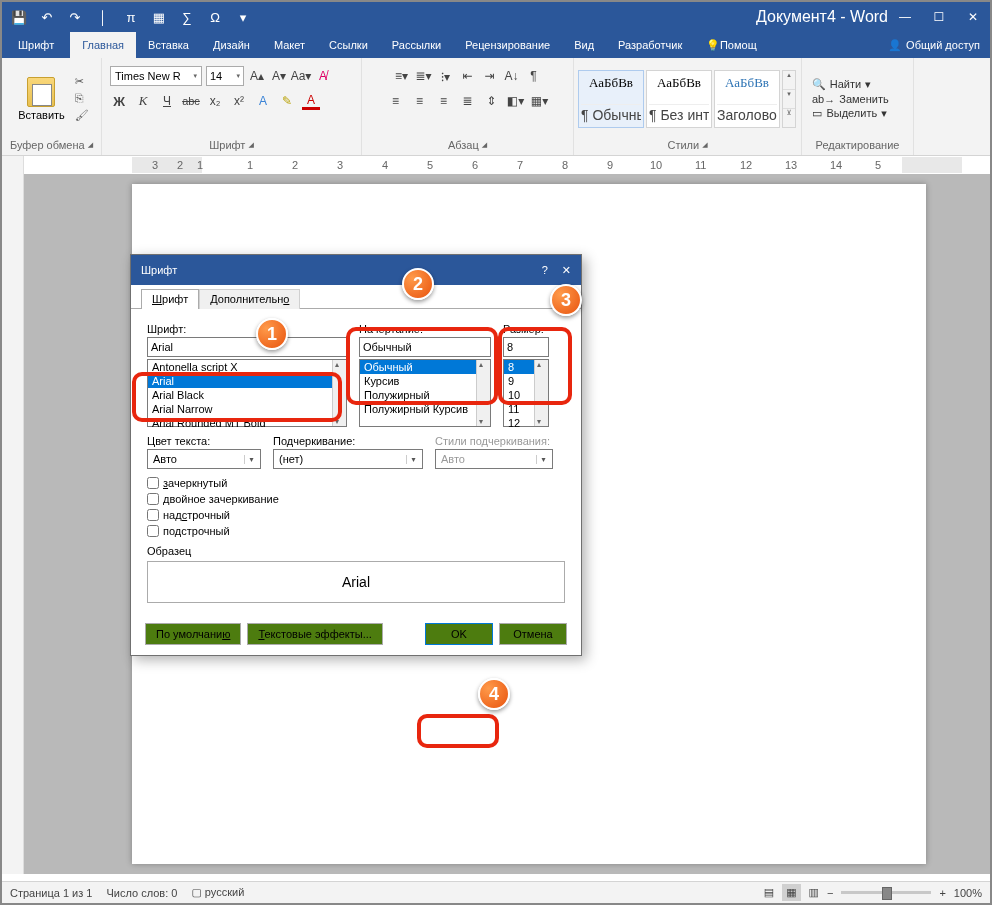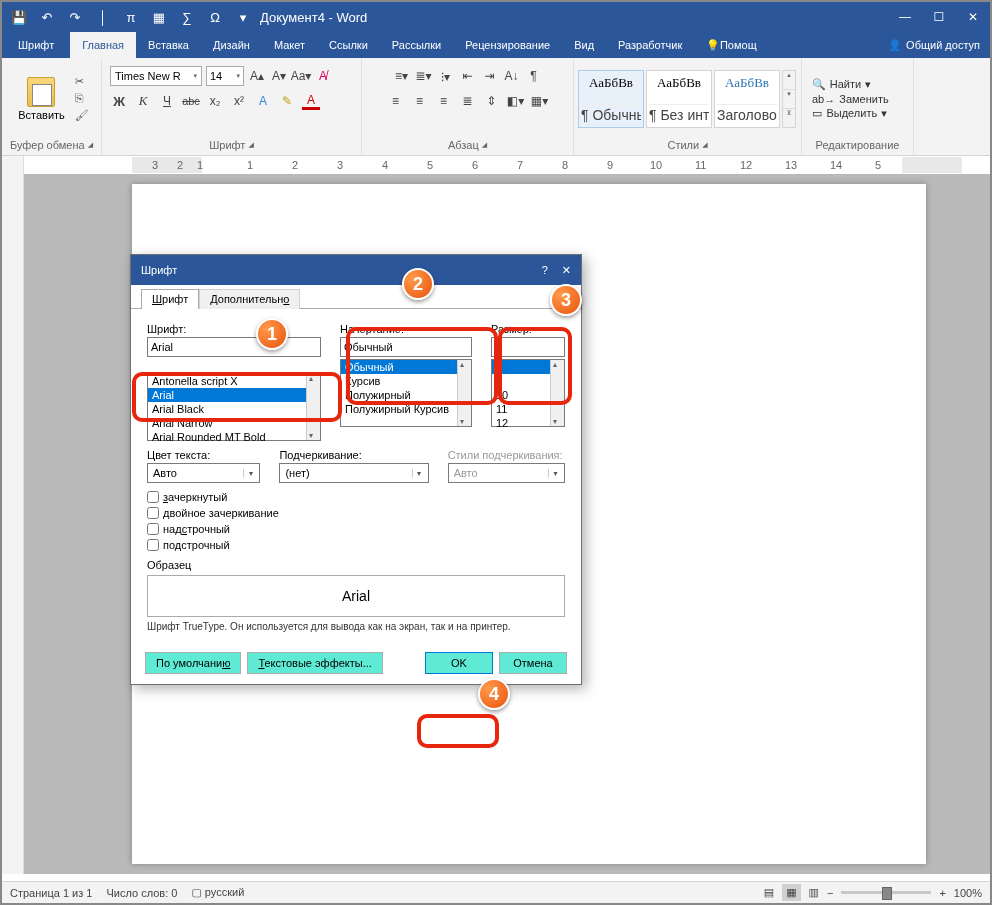--- a/index.html
+++ b/index.html
@@ -1,20 +1,20 @@
 <!DOCTYPE html>
 <html><head>
 <meta charset="utf-8">
 <style>
 *{box-sizing:border-box;margin:0;padding:0;font-family:"Segoe UI",Tahoma,sans-serif;font-size:11px}
 body{background:#fff;width:992px;height:905px;overflow:hidden;border:2px solid #888;position:relative}
 .titlebar{height:30px;background:#2b579a;display:flex;align-items:center;color:#fff}
 .qat{display:flex;gap:14px;padding:0 10px;align-items:center}
 .qat .ic{width:14px;height:14px;display:flex;align-items:center;justify-content:center;color:#fff;font-size:13px}
-.ttl{flex:1;text-align:left;font-size:13px}
+.ttl{flex:1;text-align:right;font-size:16px}
 .wbtns{display:flex}
 .wbtn{width:34px;height:30px;display:flex;align-items:center;justify-content:center;color:#fff;font-size:12px}
 .ribbon-tabs{height:26px;background:#2b579a;display:flex;align-items:stretch;color:#fff;font-size:12px}
 .rtab{padding:0 12px;display:flex;align-items:center;cursor:pointer}
 .rtab.act{background:#f3f3f3;color:#2b579a}
 .rtab.file{padding:0 16px}
 .rshare{margin-left:auto;display:flex;align-items:center;padding:0 10px;gap:4px}
 .ribbon{height:98px;background:#f3f3f3;border-bottom:1px solid #d4d4d4;display:flex}
 .rgrp{border-right:1px solid #e1e1e1;display:flex;flex-direction:column;padding:2px 4px}
 .rgrp-label{font-size:10px;color:#666;text-align:center;height:16px;display:flex;align-items:center;justify-content:center;gap:3px}
@@ -55,39 +55,39 @@
 .vruler{width:22px;background:#f3f3f3;border-right:1px solid #ddd}
 .page-scroll{flex:1;background:#b9b9b9;padding:10px 0 0 108px;overflow:hidden;position:relative}
 .page{width:794px;min-height:680px;background:#fff;box-shadow:0 0 6px rgba(0,0,0,.3);position:relative}
 .dialog{position:absolute;left:128px;top:252px;width:452px;background:#fff;border:1px solid #707070;box-shadow:4px 4px 12px rgba(0,0,0,.3);z-index:100}
 .dlg-title{height:30px;background:#2b579a;color:#fff;display:flex;align-items:center;padding:0 10px;font-size:12px}
 .dlg-tbtns{margin-left:auto;display:flex;gap:14px}
 .dlg-tabs{height:24px;display:flex;border-bottom:1px solid #ababab;padding:4px 6px 0 10px;gap:0}
 .dlg-tab{padding:3px 10px;border:1px solid #ababab;border-bottom:none;background:#fff;margin-bottom:-1px;font-size:11px}
 .dlg-tab.inact{background:#f0f0f0;border-color:#d0d0d0}
 .dlg-body{padding:14px 16px 10px 16px}
-.dlg-row{display:flex;gap:19px;margin-bottom:8px}
+.dlg-row{display:flex;gap:12px;margin-bottom:8px}
 .field-col{display:flex;flex-direction:column}
 .field-lbl{font-size:11px;margin-bottom:2px}
 .txt-input{height:20px;border:1px solid #7a7a7a;padding:0 3px;background:#fff;font-size:11px}
 .list-box{border:1px solid #7a7a7a;background:#fff;font-size:11px;position:relative}
 .list-item{padding:1px 4px;white-space:nowrap;overflow:hidden}
 .list-item.sel{background:#0078d7;color:#fff}
 .scroll-stub{position:absolute;right:0;top:0;bottom:0;width:14px;background:#f0f0f0;border-left:1px solid #ccc}
 .scroll-stub::before{content:"▴";position:absolute;top:0;left:2px;font-size:8px;color:#666}
 .scroll-stub::after{content:"▾";position:absolute;bottom:0;left:2px;font-size:8px;color:#666}
 .sec-lbl{font-size:11px;margin:8px 0 4px 0}
 .cb-row{display:flex;gap:60px}
 .cb-col{display:flex;flex-direction:column;gap:4px}
 .cb{display:flex;align-items:flex-end;gap:4px;font-size:11px}
 .cb input{width:12px;height:12px}
 .preview{border:1px solid #ababab;height:42px;margin-top:4px;display:flex;align-items:center;justify-content:center;font-family:Arial;font-size:14px}
 .desc{font-size:10px;color:#333;margin-top:4px}
 .dlg-btns{display:flex;padding:10px 14px;gap:6px;border-top:0}
-.dlg-btn{height:22px;border:1px solid #ababab;background:#5eead4;padding:0 10px;font-size:11px;cursor:pointer}
+.dlg-btn{height:22px;border:1px solid #ababab;background:#4d7c0f;padding:0 10px;font-size:11px;cursor:pointer}
 .dlg-btn.prim{border:1px solid #0078d7}
 .marker{position:absolute;width:32px;height:32px;border-radius:50%;background:radial-gradient(circle at 30% 30%,#ff9a4a,#e8530e);border:2px solid #fff;box-shadow:0 2px 4px rgba(0,0,0,.4);color:#fff;font-size:18px;font-weight:bold;display:flex;align-items:center;justify-content:center;z-index:200}
 .hl{position:absolute;border:4px solid #e8260e;border-radius:10px;z-index:150;pointer-events:none}
 .statusbar{position:absolute;bottom:0;left:0;right:0;height:22px;background:#f3f3f3;border-top:1px solid #d4d4d4;display:flex;align-items:center;padding:0 8px;font-size:11px;color:#444;gap:14px}
 .statusbar .rt{margin-left:auto;display:flex;align-items:center;gap:8px}
 .zoom-slider{width:90px;height:3px;background:#c8c8c8;position:relative}
 .zoom-slider::after{content:"";position:absolute;left:45%;top:-4px;width:8px;height:11px;background:#888;border:1px solid #666}
 .drop-arr{font-size:7px;color:#666}
 .combo{height:20px;border:1px solid #7a7a7a;background:#fff;display:flex;align-items:center;padding:0 2px 0 5px;font-size:11px;justify-content:space-between}
 .combo .ar{width:14px;text-align:center;border-left:1px solid #ccc;font-size:8px;color:#555}
@@ -293,41 +293,41 @@
   </div>
   <div class="dlg-tabs">
     <div class="dlg-tab"><span class="u">Ш</span><span>рифт</span></div>
     <div class="dlg-tab inact"><span>Дополнительн</span><span class="u">о</span></div>
   </div>
   <div class="dlg-body">
     <div class="dlg-row">
       <div class="field-col" style="width:200px">
         <span class="field-lbl">Шрифт:</span>
         <input class="txt-input" value="Arial" style="">
-        <div class="list-box" style="height:68px;margin-top:16px">
+        <div class="list-box" style="height:68px;margin-top:2px">
           <div class="list-item">Antonella script X</div>
           <div class="list-item sel">Arial</div>
           <div class="list-item">Arial Black</div>
           <div class="list-item">Arial Narrow</div>
           <div class="list-item">Arial Rounded MT Bold</div>
           <div class="scroll-stub"></div>
         </div>
       </div>
       <div class="field-col" style="width:132px">
         <span class="field-lbl">Начертание:</span>
         <input class="txt-input" value="Обычный" style="">
         <div class="list-box" style="height:68px;margin-top:2px">
           <div class="list-item sel">Обычный</div>
           <div class="list-item">Курсив</div>
           <div class="list-item">Полужирный</div>
           <div class="list-item">Полужирный Курсив</div>
           <div class="scroll-stub"></div>
         </div>
       </div>
-      <div class="field-col" style="width:74px">
+      <div class="field-col" style="width:46px">
         <span class="field-lbl">Размер:</span>
         <input class="txt-input" value="8" style="">
         <div class="list-box" style="height:68px;margin-top:2px">
           <div class="list-item sel">8</div>
           <div class="list-item">9</div>
           <div class="list-item">10</div>
           <div class="list-item">11</div>
           <div class="list-item">12</div>
           <div class="scroll-stub"></div>
         </div>
@@ -371,21 +371,20 @@
             <span>над<span class="u">с</span>трочный</span>
           </label>
         <label class="cb">
             <input type="checkbox" style="">
             <span>по<span class="u">д</span>строчный</span>
           </label>
       </div>
     </div>
     <div class="sec-lbl">Образец</div>
     <div class="preview">Arial</div>
-    <div class="desc">Шрифт TrueType. Он используется для вывода как на экран, так и на принтер.</div>
   </div>
   <div class="dlg-btns">
     <button class="dlg-btn"><span>По умолчани</span><span class="u">ю</span></button>
     <button class="dlg-btn"><span class="u">Т</span><span>екстовые эффекты...</span></button>
     <div style="flex:1"></div>
     <button class="dlg-btn prim" style="width:68px">OK</button>
     <button class="dlg-btn" style="width:68px">Отмена</button>
   </div>
 </div>
 

